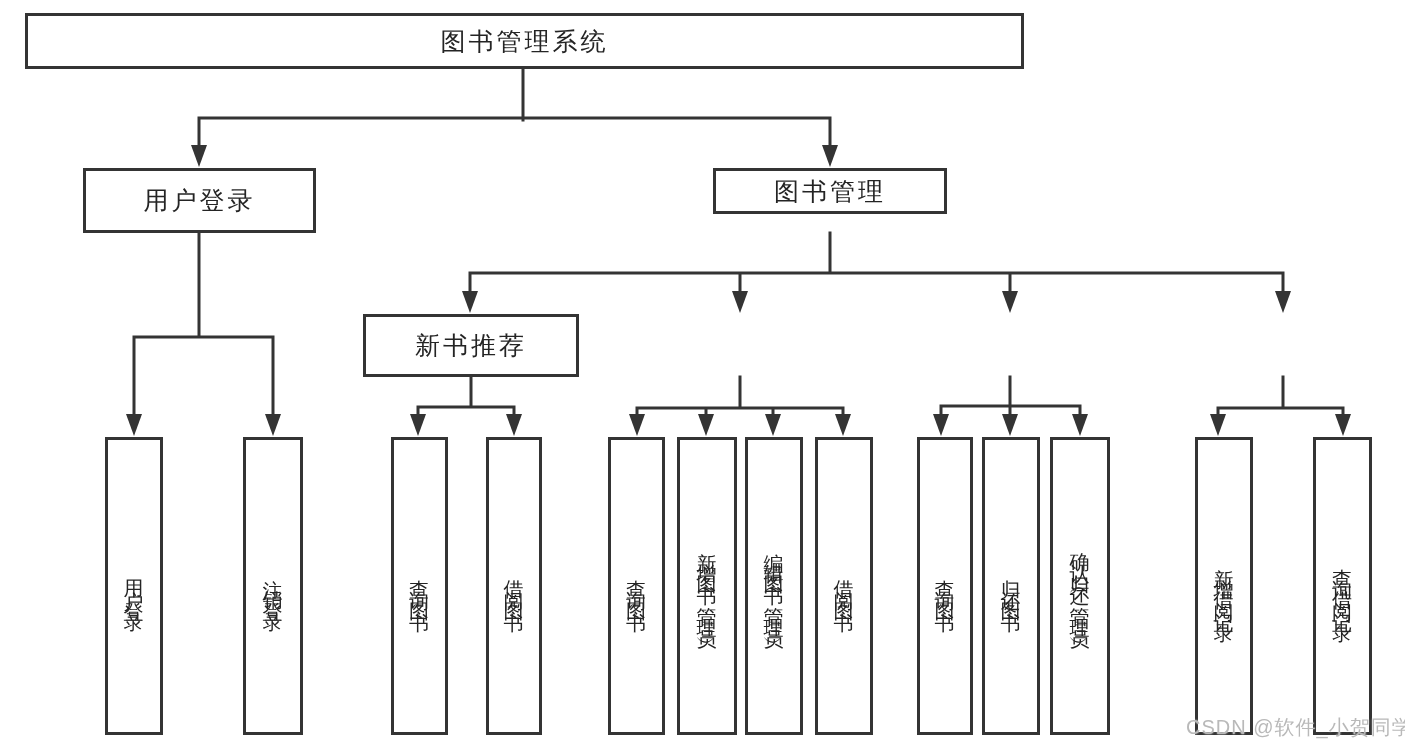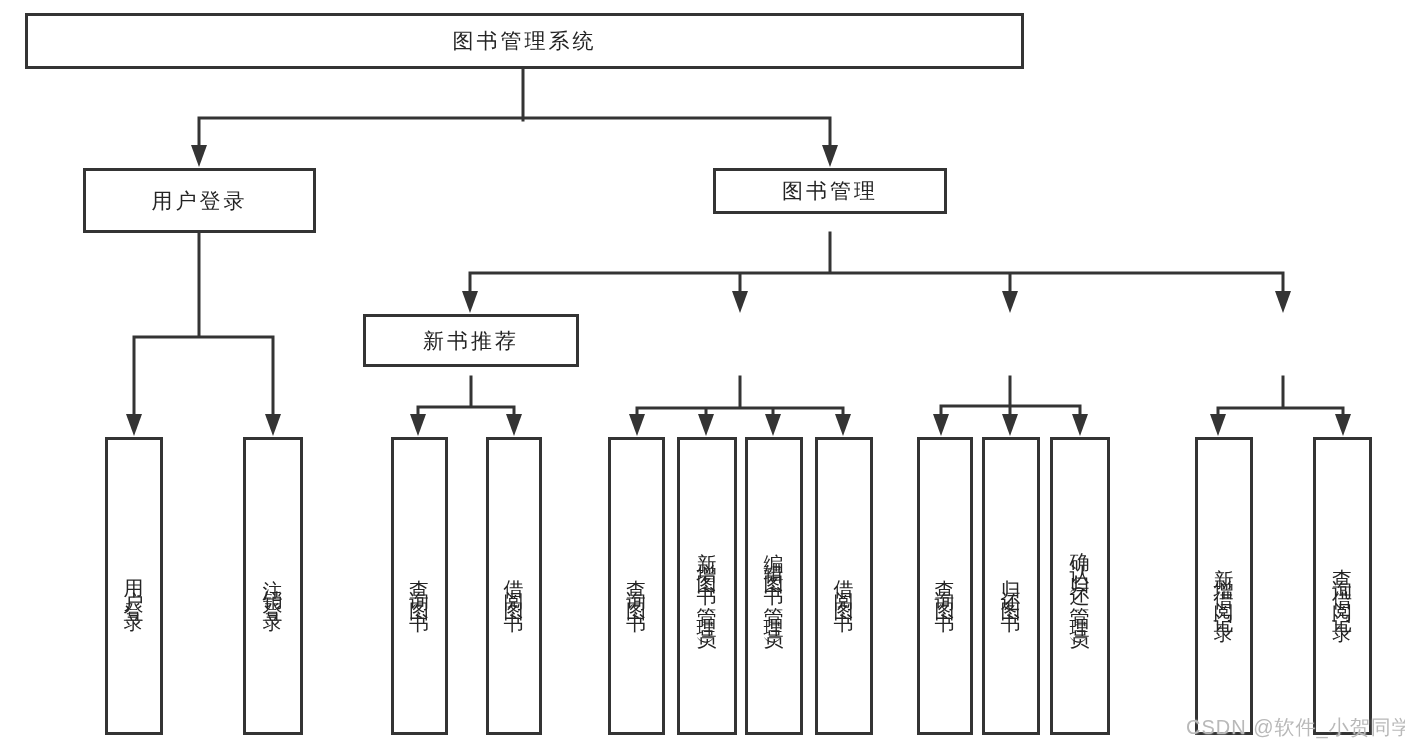--- a/index.html
+++ b/index.html
@@ -15,21 +15,21 @@
     position:absolute;
     background:#ffffff;
     border:3px solid #343434;
     box-sizing:border-box;
     display:flex;
     align-items:center;
     justify-content:center;
     color:#242424;
   }
   .hbox span{
-    font-size:21px;
+    font-size:25px;
     letter-spacing:3px;
     white-space:nowrap;
   }
   .vbox span{
     writing-mode:vertical-lr;
     text-orientation:mixed;
     font-size:20px;
     line-height:1;
     letter-spacing:11px;
   }
@@ -86,21 +86,21 @@
     <span>图书管理系统</span>
   </div>
 
   <div class="box hbox" style="left:83px;top:168px;width:233px;height:65px;">
     <span>用户登录</span>
   </div>
   <div class="box hbox" style="left:713px;top:168px;width:234px;height:46px;font-family:Liberation Serif, serif;">
     <span>图书管理</span>
   </div>
 
-  <div class="box hbox" style="left:363px;top:314px;width:216px;height:53px;">
+  <div class="box hbox" style="left:363px;top:314px;width:216px;height:63px;">
     <span>新书推荐</span>
   </div>
 
   <div class="box vbox" style="left:105px;top:437px;width:58px;height:298px;">
     <span>用户登录</span>
   </div>
   <div class="box vbox" style="left:243px;top:437px;width:60px;height:298px;">
     <span>注销登录</span>
   </div>
 

